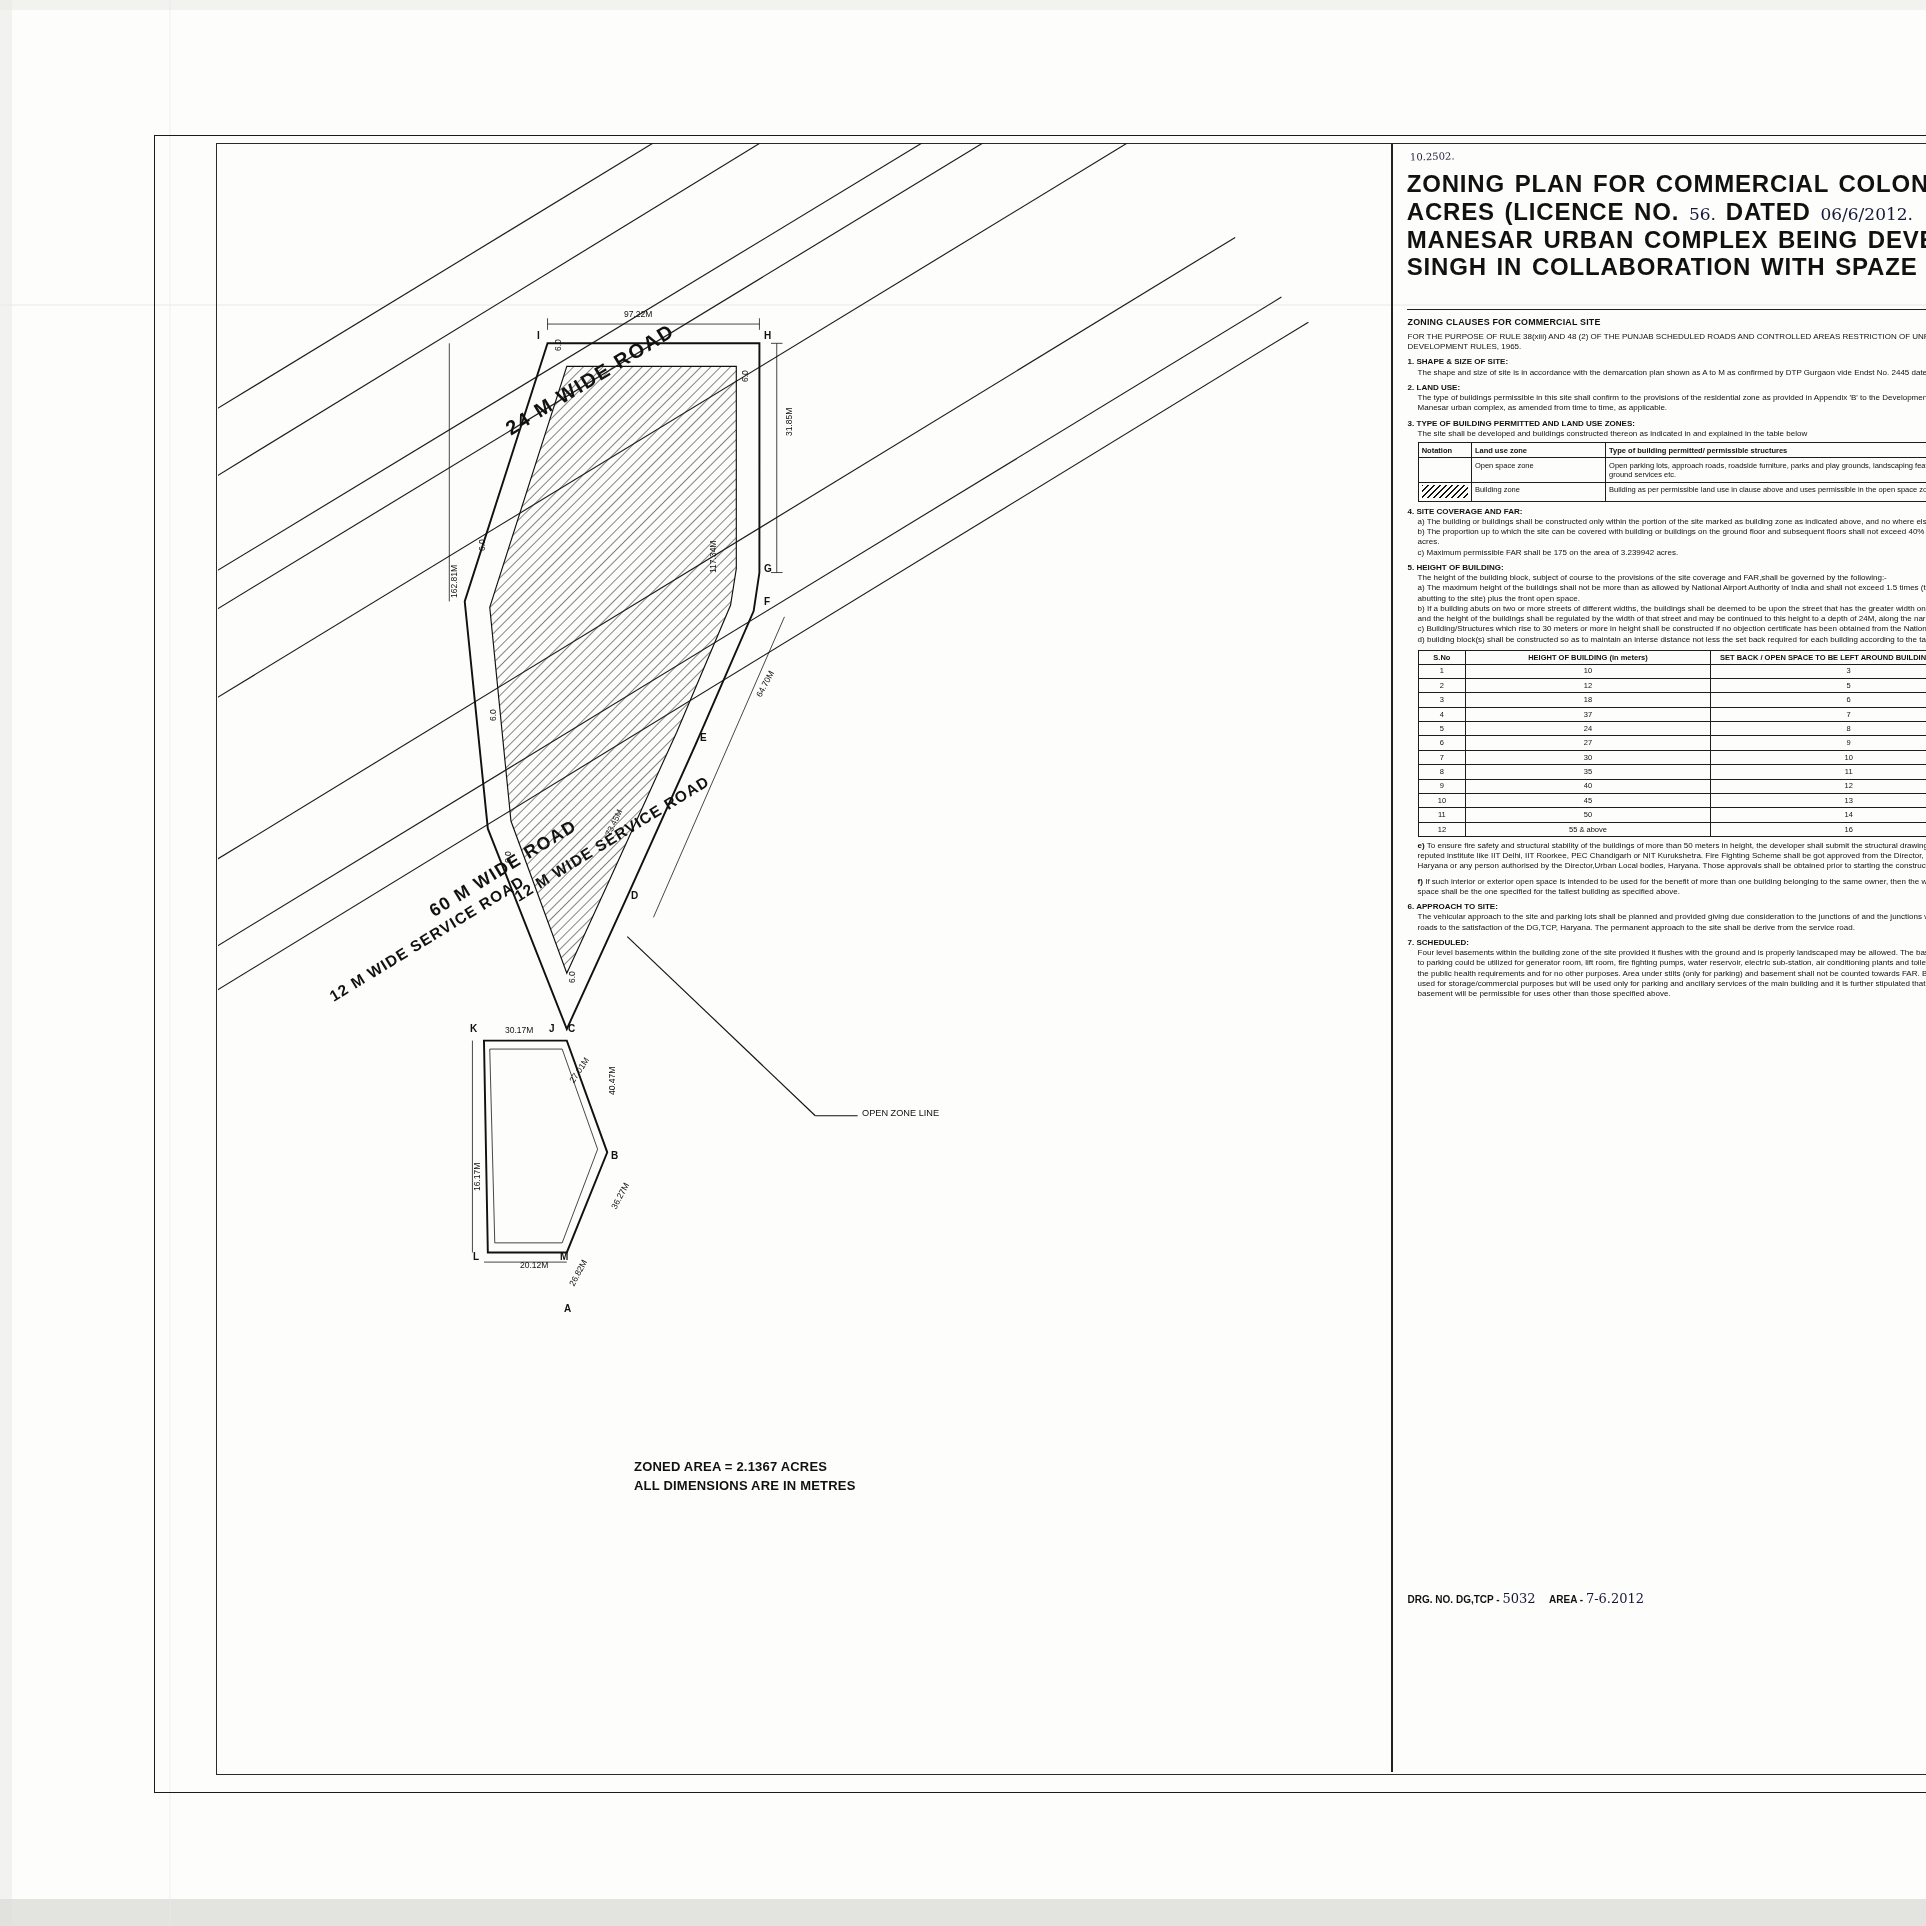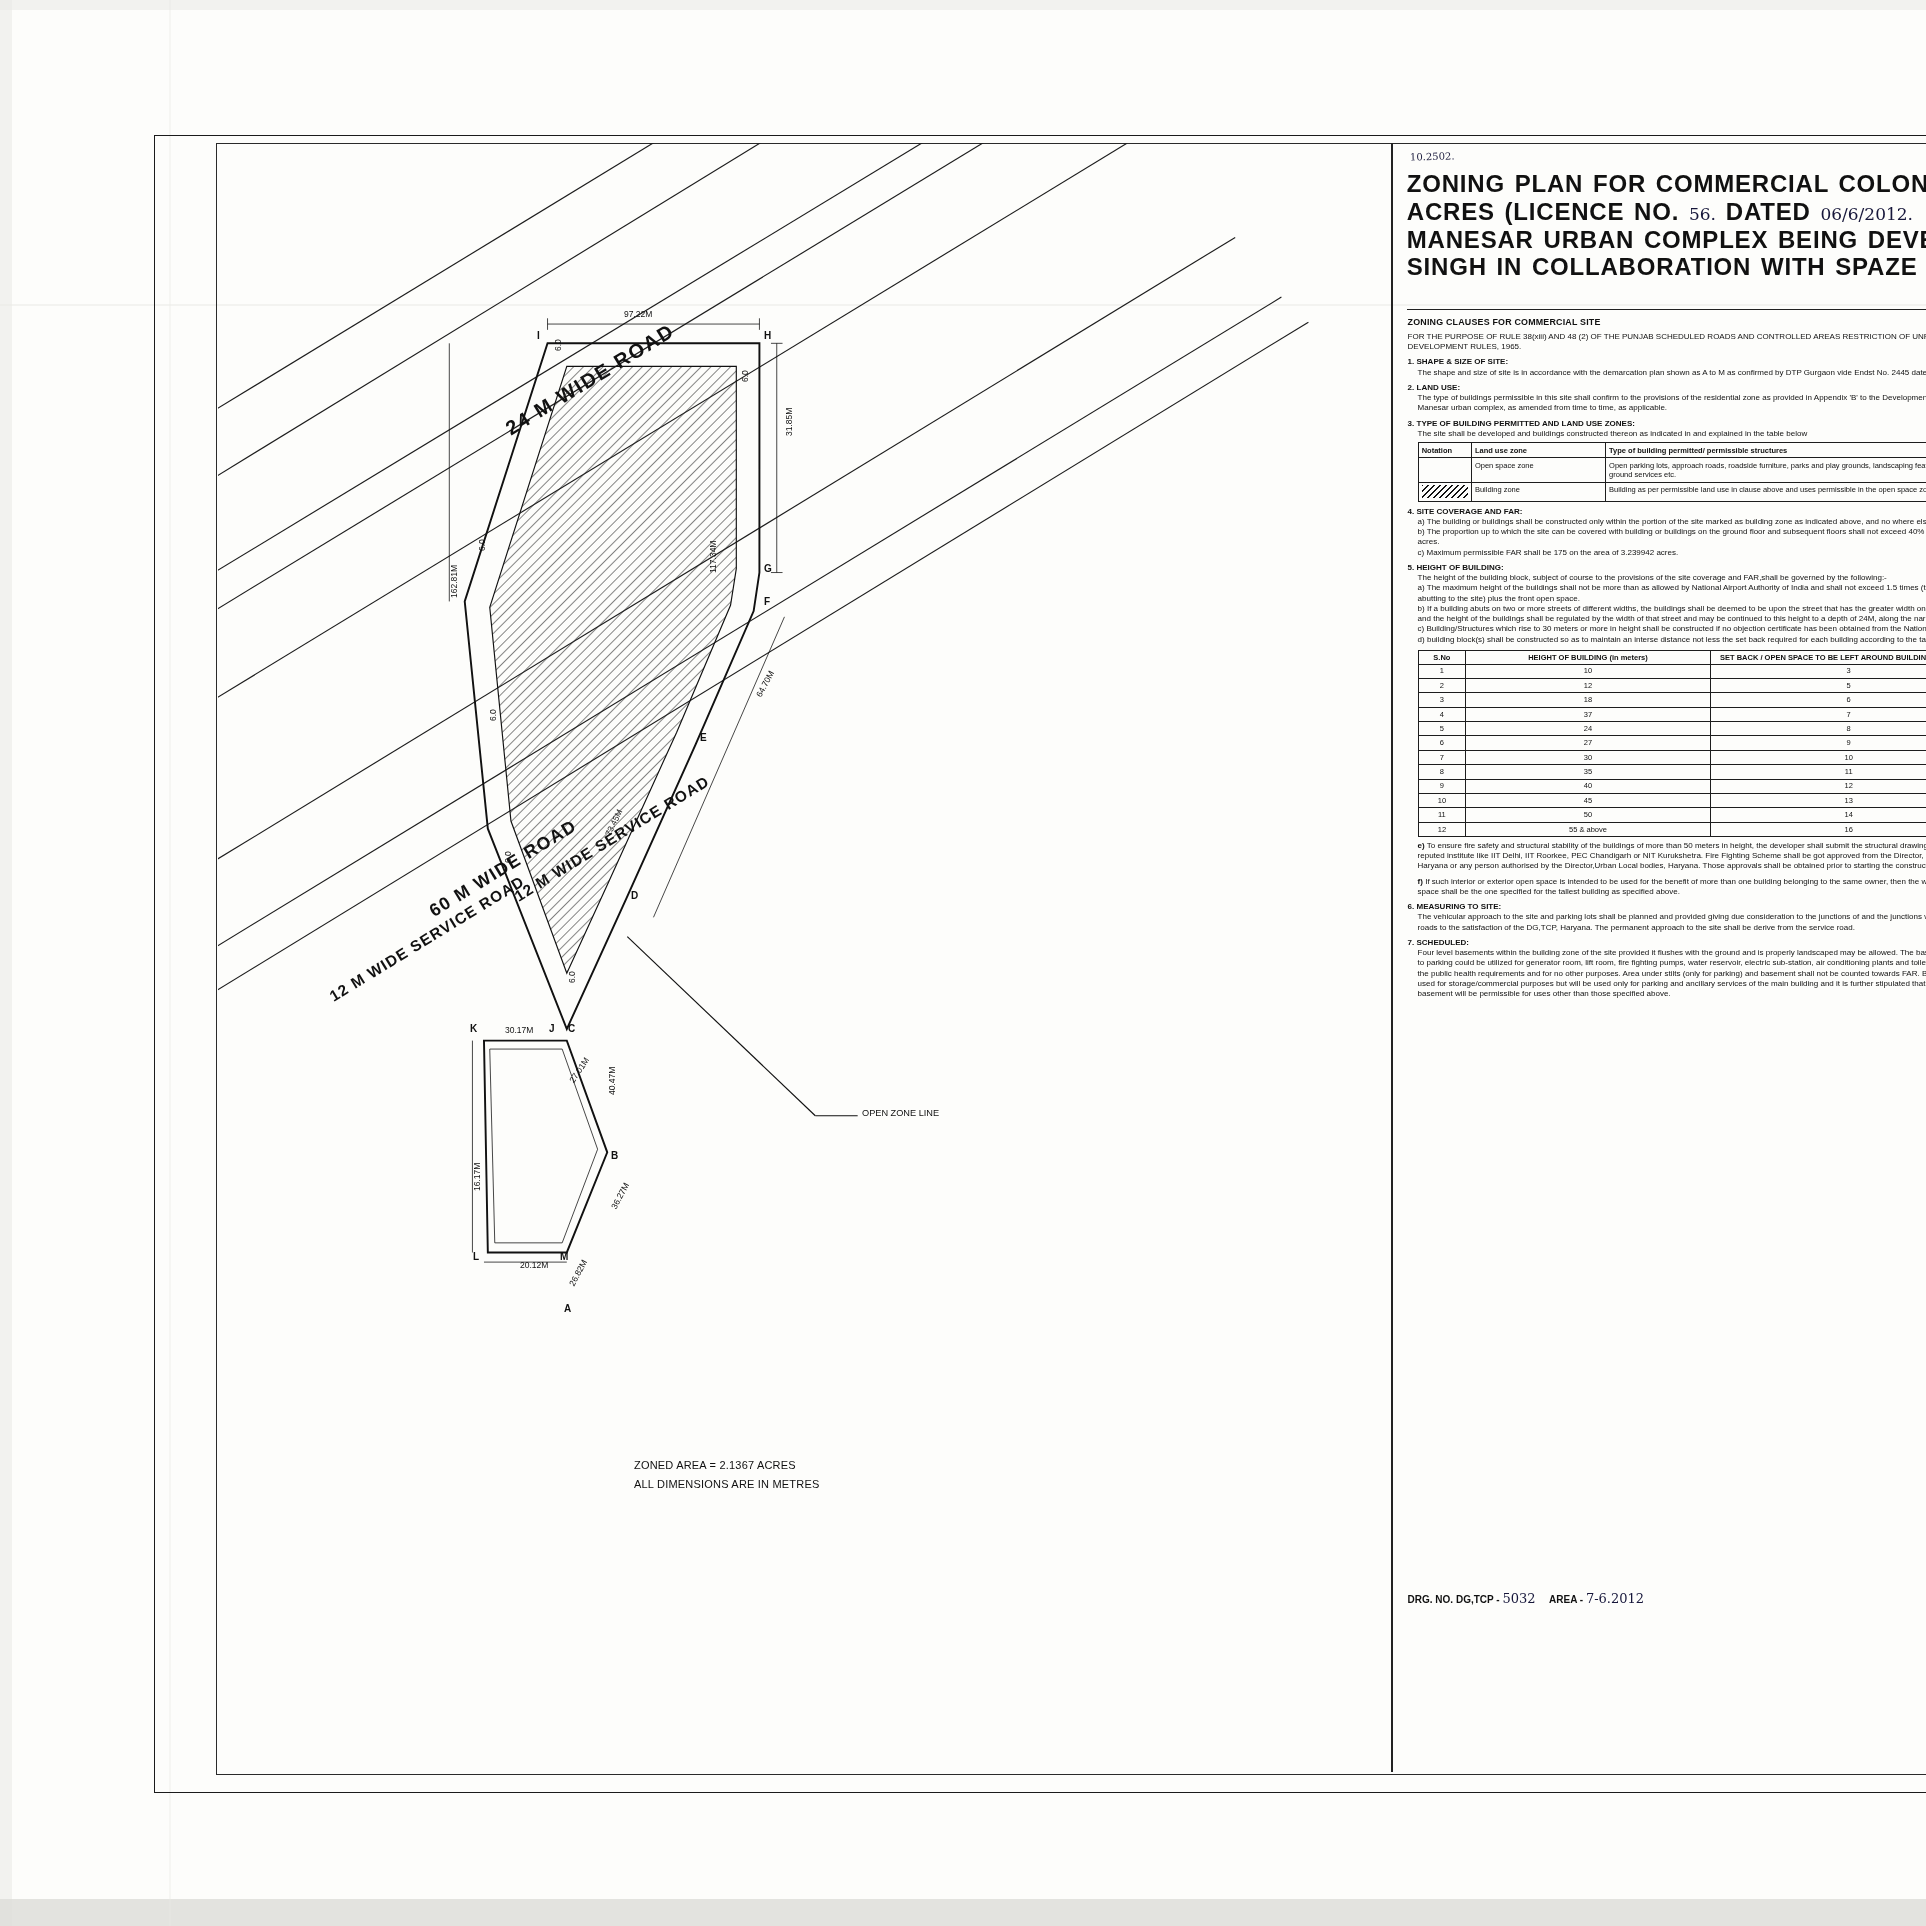--- a/index.html
+++ b/index.html
@@ -45,22 +45,22 @@
     font-size:8.5px;
     white-space:nowrap;
   }
   .ptlabel{
     position:absolute;
     font-size:10px;
     font-weight:bold;
   }
   .zonefoot{
     position:absolute;
-    font-size:11px;
-    font-weight:normal;
+    font-size:13px;
+    font-weight:bold;
     letter-spacing:0.2px;
     white-space:nowrap;
   }
   .openzonelbl{
     position:absolute;font-size:9.2px;white-space:nowrap;
   }
   
   .panel{
     position:absolute;left:1396px;top:143px;width:1268px;height:1628px;
   }
@@ -408,21 +408,21 @@
       <div class="sec">
         <p class="ind"><b>e)</b>
           <span>To ensure fire safety and structural stability of the buildings of more than 50 meters in height, the developer shall submit the structural drawings duly vetted from reputed institute like IIT Delhi, IIT Roorkee, PEC Chandigarh or NIT Kurukshetra. Fire Fighting Scheme shall be got approved from the Director, Urban Local Bodies, Haryana or any person authorised by the Director,Urban Local bodies, Haryana. Those approvals shall be obtained prior to starting the construction work at site.</span></p>
       </div>
       <div class="sec">
         <p class="ind"><b>f)</b>
           <span>If such interior or exterior open space is intended to be used for the benefit of more than one building belonging to the same owner, then the width of such open air space  shall be the one specified for the tallest building as specified above.</span></p>
       </div>
       <div class="sec">
         <p class="h"><span>6.</span>
-          <span>MEASURING TO SITE:</span></p>
+          <span>APPROACH TO SITE:</span></p>
         <p class="ind">The vehicular approach to the site and parking lots shall be planned and provided giving due consideration to the junctions of and the junctions with the surrounding roads to the satisfaction of the DG,TCP, Haryana. The permanent approach to the site shall be derive from the service road.</p>
       </div>
       <div class="sec">
         <p class="h"><span>7.</span>
           <span>SCHEDULED:</span></p>
         <p class="ind">Four level basements within the building zone of the site provided it flushes with the ground and is properly landscaped may be allowed. The basement may in addition to  parking could be utilized for generator room, lift room, fire fighting pumps, water  reservoir, electric sub-station, air conditioning plants and toilets/ utilities, if they satisfy the  public health requirements and for no other purposes. Area under stilts (only for parking) and basement shall not be counted towards FAR. Basement shall not be used for  storage/commercial purposes but will be used only for parking and ancillary services of the main building and  it is further stipulated that no other partitions of basement will be permissible for uses other than those specified above.</p>
       </div>
     </div>
 
     <div class="drg">

